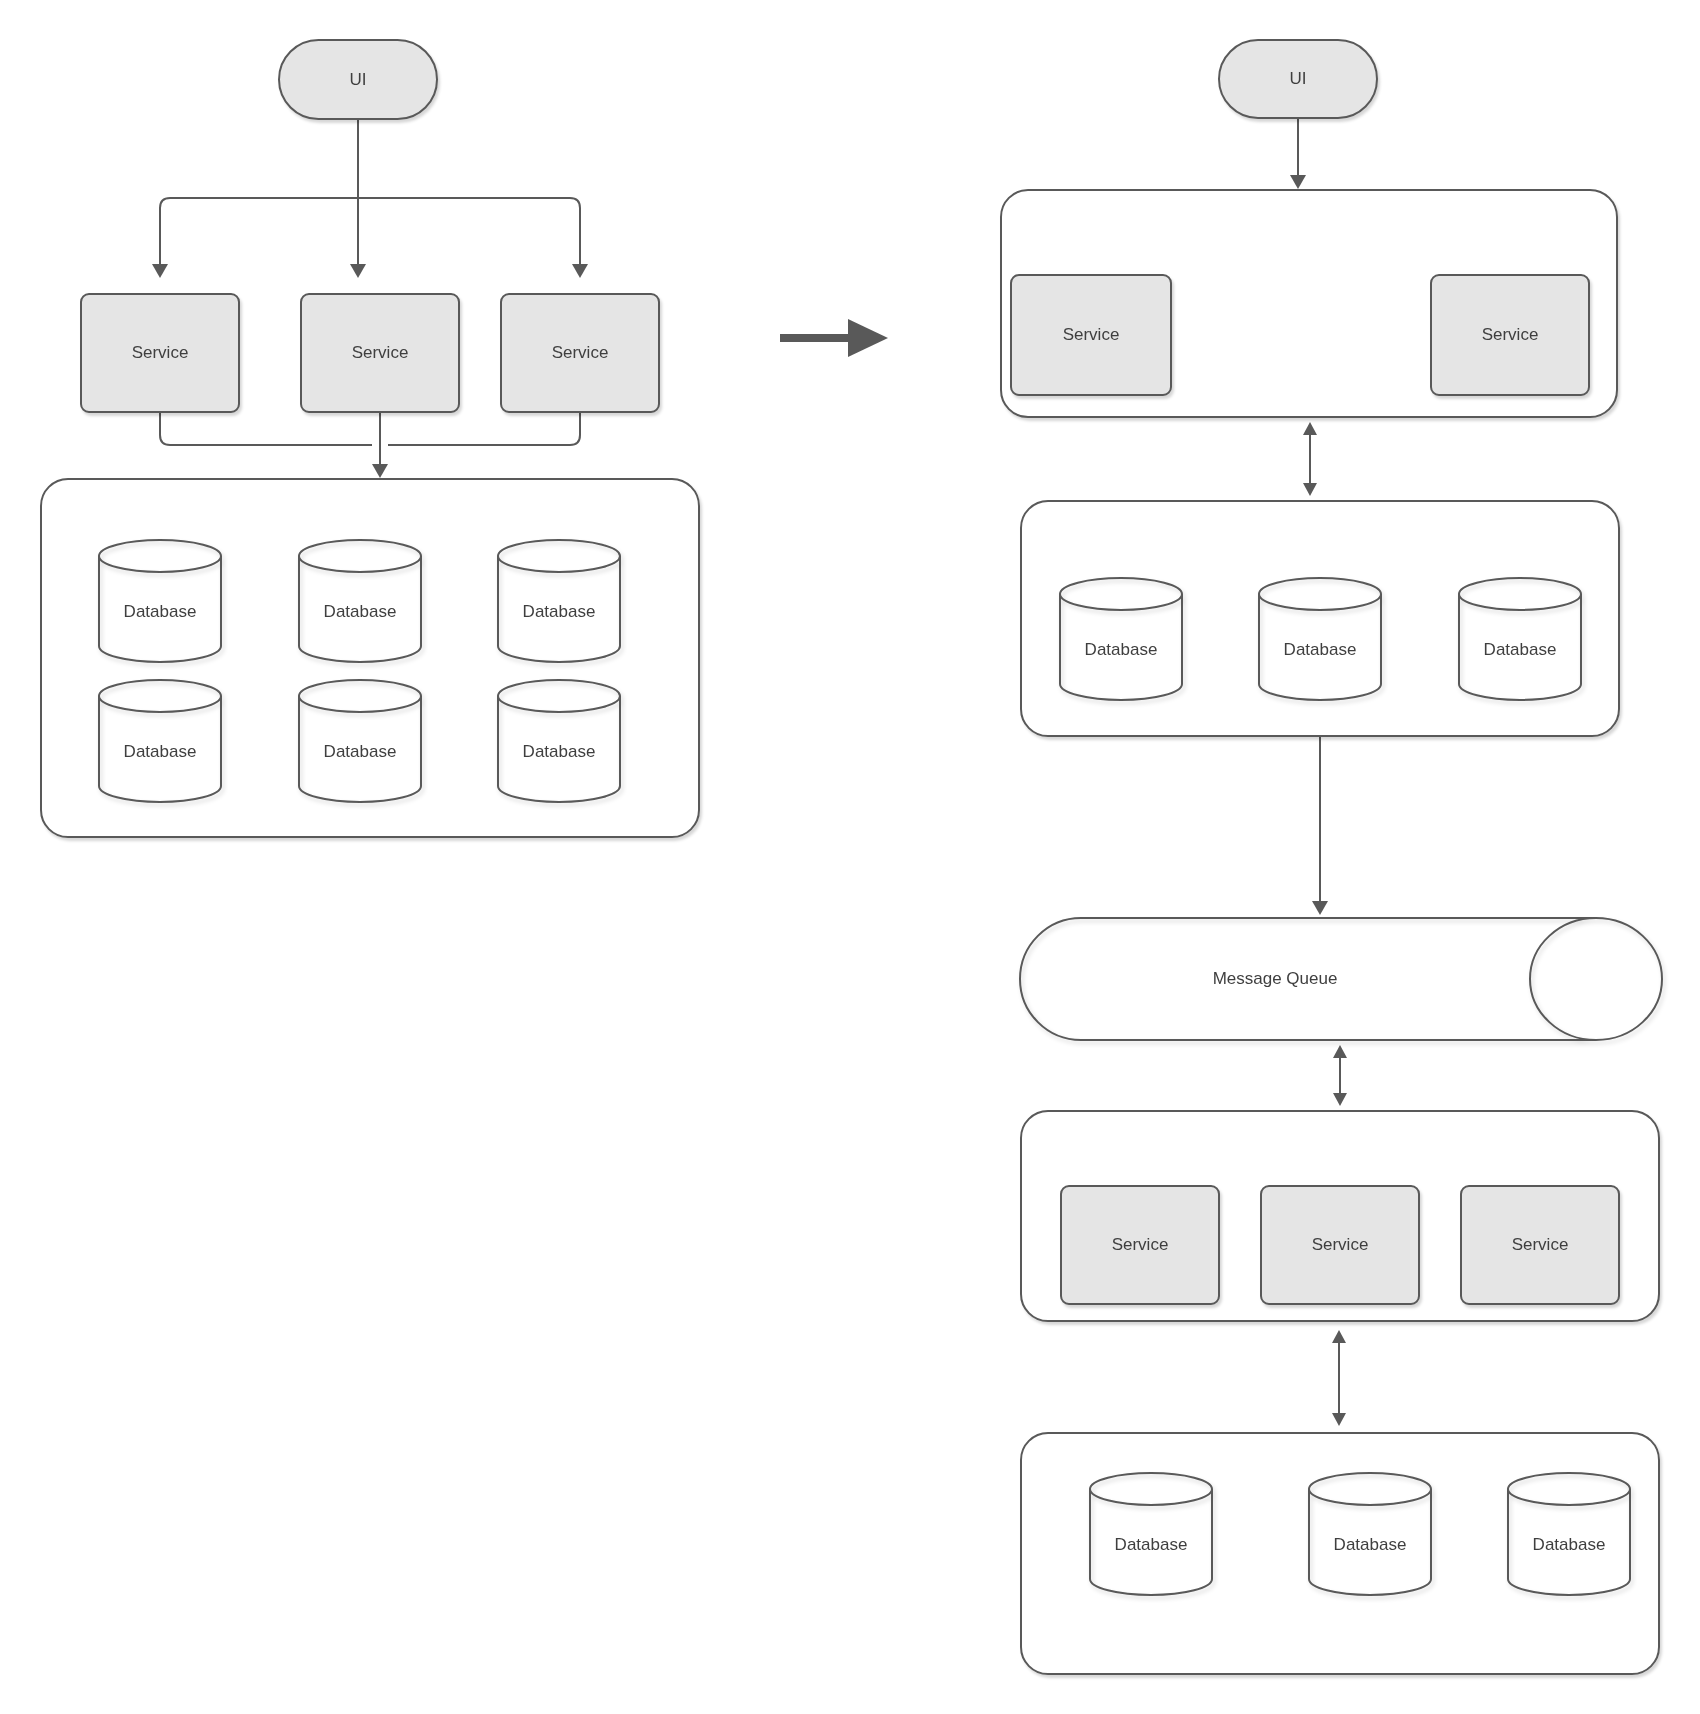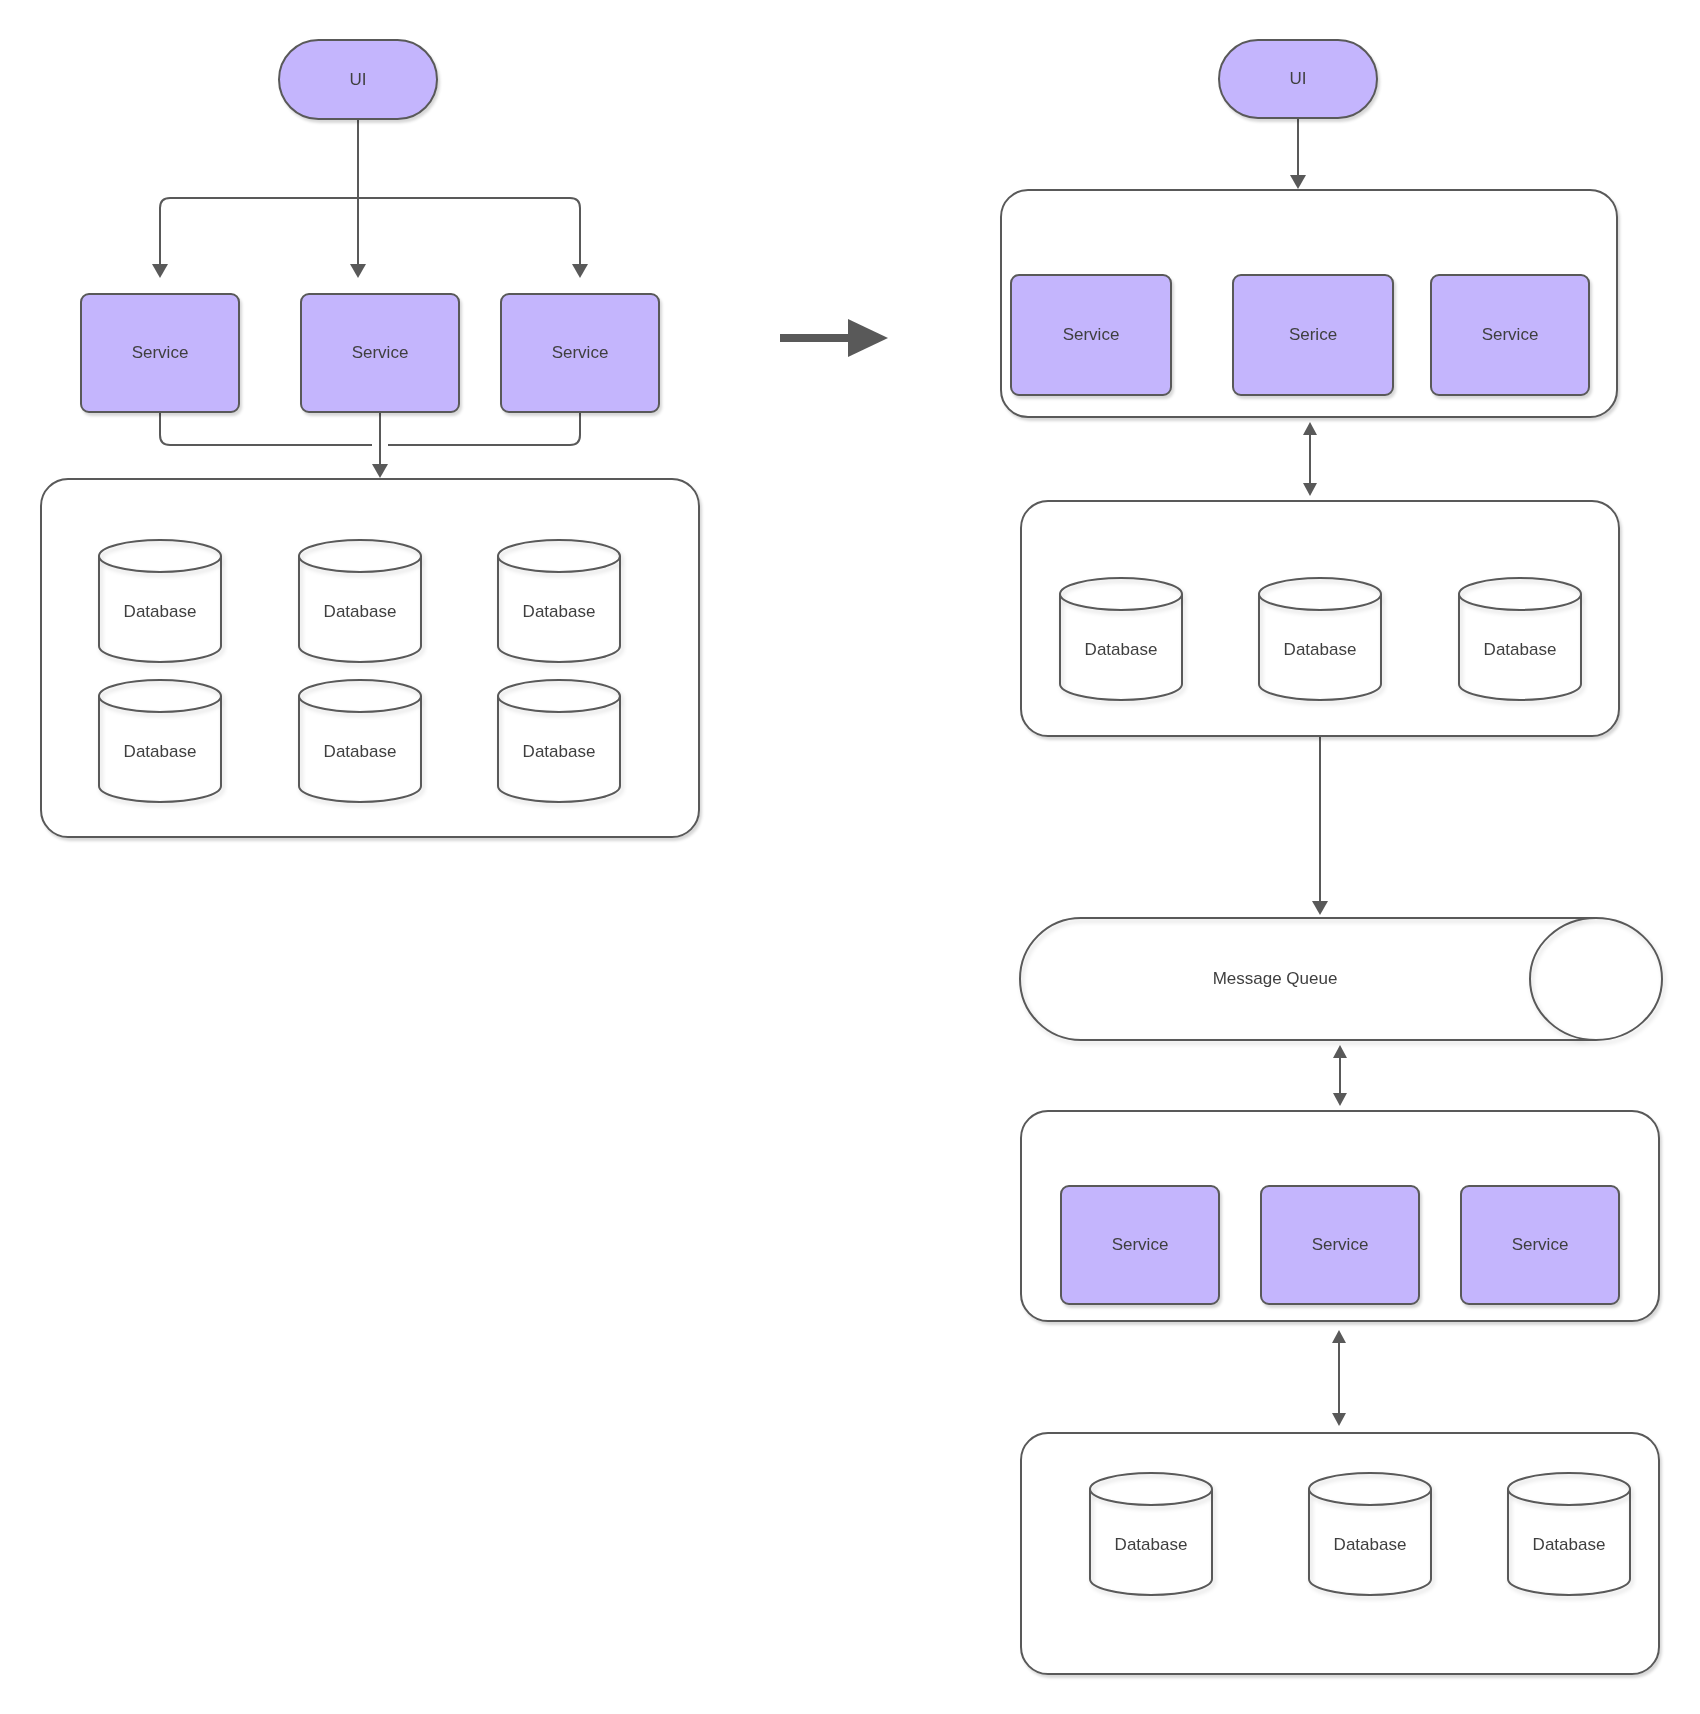--- a/index.html
+++ b/index.html
@@ -3,21 +3,21 @@
 <meta charset="utf-8">
 <style>
   html,body{margin:0;padding:0;}
   body{
     width:1700px;height:1714px;position:relative;background:#ffffff;
     font-family:"Liberation Sans", sans-serif;color:#3f3f3f;
   }
   #canvas{position:absolute;left:0;top:0;width:1700px;height:1714px;}
   svg#wires{position:absolute;left:0;top:0;width:1700px;height:1714px;pointer-events:none;}
   .shape{
-    position:absolute;box-sizing:border-box;background:#c4b5fd;
+    position:absolute;box-sizing:border-box;background:#e5e5e5;
     border:2px solid #595959;display:flex;align-items:center;justify-content:center;
     font-size:17px;color:#3f3f3f;
     box-shadow:2px 3px 3px rgba(0,0,0,0.16);
   }
   .pill{border-radius:41px;}
   .box{border-radius:9px;margin-top:15px;}
   .container{border-radius:28px;background:#ffffff;}
   .cyl-label{
     position:absolute;box-sizing:border-box;display:flex;align-items:center;justify-content:center;
     font-size:17px;color:#3f3f3f;pointer-events:none;
@@ -186,23 +186,20 @@
     </div>
 
   <div class="shape pill" style="left:1218px;top:39px;width:160px;height:80px;">
     <span>UI</span>
   </div>
 
   <div class="shape container" style="left:1000px;top:189px;width:618px;height:229px;"></div>
   <div class="shape box" style="left:1010px;top:259px;width:162px;height:122px;">
     <span>Service</span>
   </div>
-  <div class="shape box" style="left:1232px;top:259px;width:162px;height:122px;">
-    <span>Serice</span>
-  </div>
   <div class="shape box" style="left:1430px;top:259px;width:160px;height:122px;">
     <span>Service</span>
   </div>
 
   <div class="shape container" style="left:1020px;top:500px;width:600px;height:237px;background:transparent;"></div>
   <div class="cyl-label" style="left:1060px;top:630px;width:122px;height:40px;">
       <span>Database</span>
     </div>
   <div class="cyl-label" style="left:1259px;top:630px;width:122px;height:40px;">
       <span>Database</span>

